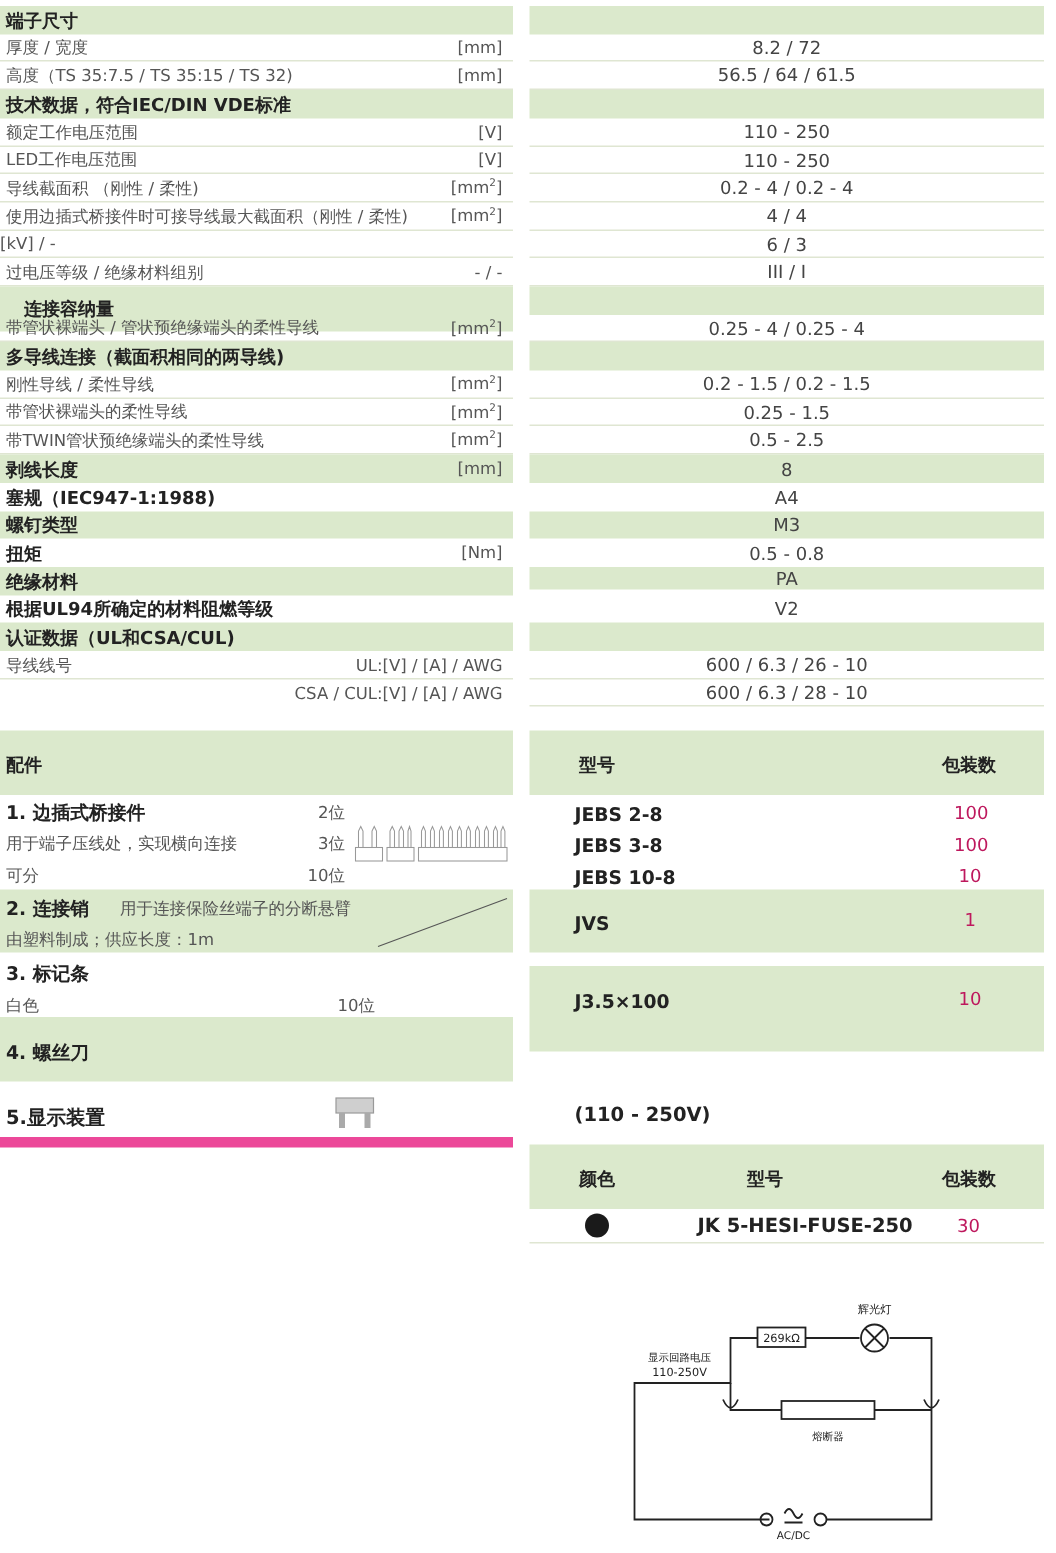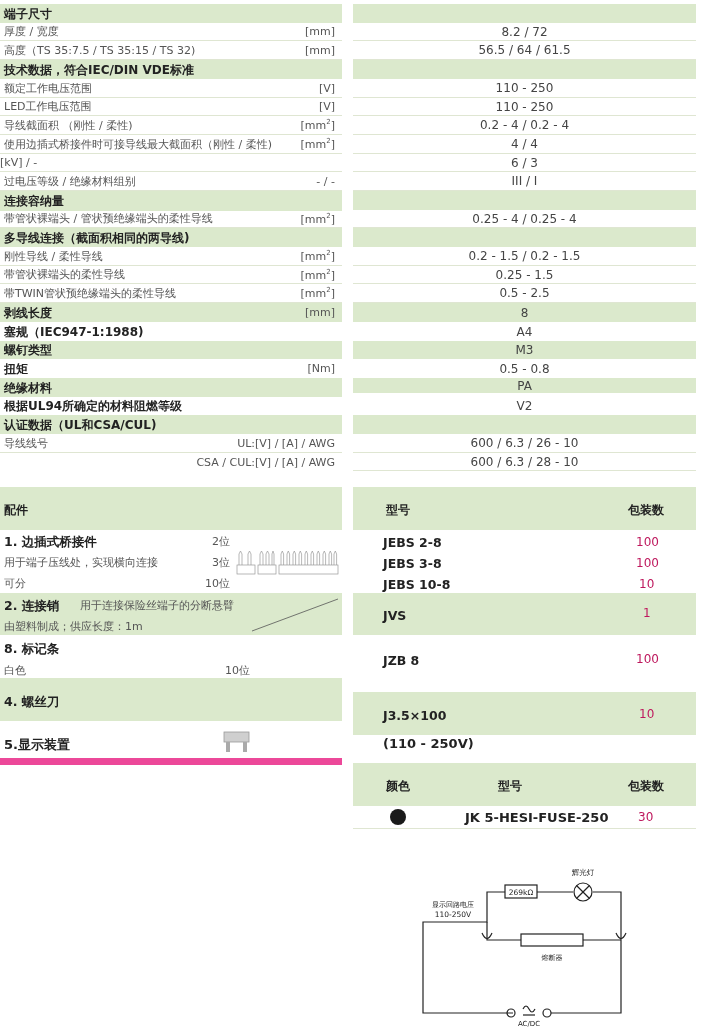--- a/index.html
+++ b/index.html
@@ -65,21 +65,21 @@
       <span class="lbl">使用边插式桥接件时可接导线最大截面积（刚性 / 柔性)</span>
       <span class="unit">[mm<sup>2</sup>]</span>
     </div>
     <div class="row col-left plain" style="top: 154px; height: 18px;">
       <span class="unit">[kV] / -</span>
     </div>
     <div class="row col-left plain" style="top: 172px; height: 19px;">
       <span class="lbl">过电压等级 / 绝缘材料组别</span>
       <span class="unit">- / -</span>
     </div>
-    <div class="row col-left hdr" style="top: 191px; height: 20px;">
+    <div class="row col-left hdr" style="top: 191px; height: 30px; padding-left: 12px;">
       <span class="lbl">连接容纳量</span>
       <span class="unit" style="font-weight: normal; font-size: 11px;"></span>
     </div>
     <div class="row col-left plain" style="top: 210px; height: 18px;">
       <span class="lbl">带管状裸端头 / 管状预绝缘端头的柔性导线</span>
       <span class="unit">[mm<sup>2</sup>]</span>
     </div>
     <div class="row col-left hdr" style="top: 228px; height: 19px;">
       <span class="lbl">多导线连接（截面积相同的两导线)</span>
       <span class="unit" style="font-weight: normal; font-size: 11px;"></span>
@@ -187,21 +187,21 @@
 <div class="block green-bg" style="left:0;top:593px;width:342px;height:42px;">
   <span class="txt t-bold" style="left:4px;top:5px;font-size:12.5px;">2. 连接销</span>
   <span class="txt small" style="left:80px;top:5px;">用于连接保险丝端子的分断悬臂</span>
   <span class="txt small" style="left:4px;top:26px;">由塑料制成；供应长度：1m</span>
   <svg class="abs" style="left:250px;top:4px;" width="90" height="36">
     <line x1="2" y1="34" x2="88" y2="2" stroke="#555" stroke-width="0.8"></line>
   </svg>
 </div>
 
 <div class="block" style="left:0;top:635px;width:342px;height:43px;">
-  <span class="txt t-bold" style="left:4px;top:6px;font-size:12.5px;">8. 标记条</span>
+  <span class="txt t-bold" style="left:4px;top:6px;font-size:12.5px;">3. 标记条</span>
   <span class="txt small" style="left:4px;top:28px;">白色</span>
   <span class="txt small" style="left:225px;top:28px;">10位</span>
 </div>
 
 <div class="block green-bg" style="left:0;top:678px;width:342px;height:43px;">
   <span class="txt t-bold" style="left:4px;top:16px;font-size:12.5px;">4. 螺丝刀</span>
 </div>
 
 <div class="block" style="left:0;top:721px;width:342px;height:44px;border-bottom:7px solid #ec4899;">
   <span class="txt t-bold" style="left:4px;top:15px;font-size:13px;">5.显示装置</span>
@@ -229,21 +229,21 @@
 <div class="block green-bg" style="left:353px;top:593px;width:343px;height:42px;">
   <span class="txt model" style="left:30px;top:15px;">JVS</span>
   <span class="txt qty" style="left:290px;top:13px;">1</span>
 </div>
 
 <div class="block" style="left:353px;top:635px;width:343px;height:43px;">
   <span class="txt model" style="left:30px;top:18px;">JZB 8</span>
   <span class="txt qty" style="left:283px;top:17px;">100</span>
 </div>
 
-<div class="block green-bg" style="left:353px;top:692px;width:343px;height:43px;">
+<div class="block green-bg" style="left:353px;top:644px;width:343px;height:57px;">
   <span class="txt model" style="left:30px;top:16px;">J3.5×100</span>
   <span class="txt qty" style="left:286px;top:15px;">10</span>
 </div>
 
 <div class="block" style="left:353px;top:721px;width:343px;height:42px;">
   <span class="txt model" style="left:30px;top:15px;font-size:13px;">(110 - 250V)</span>
 </div>
 
 <div class="block green-bg" style="left:353px;top:763px;width:343px;height:43px;">
   <span class="txt t-bold" style="left:33px;top:15px;font-size:12px;">颜色</span>

